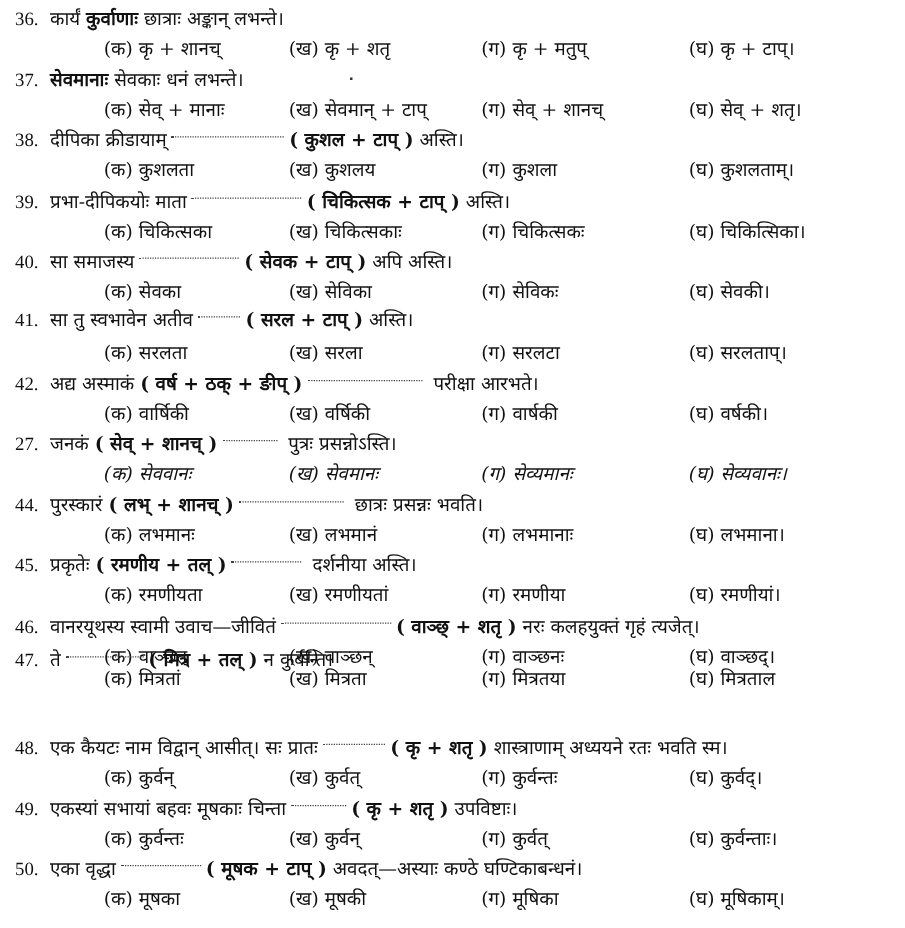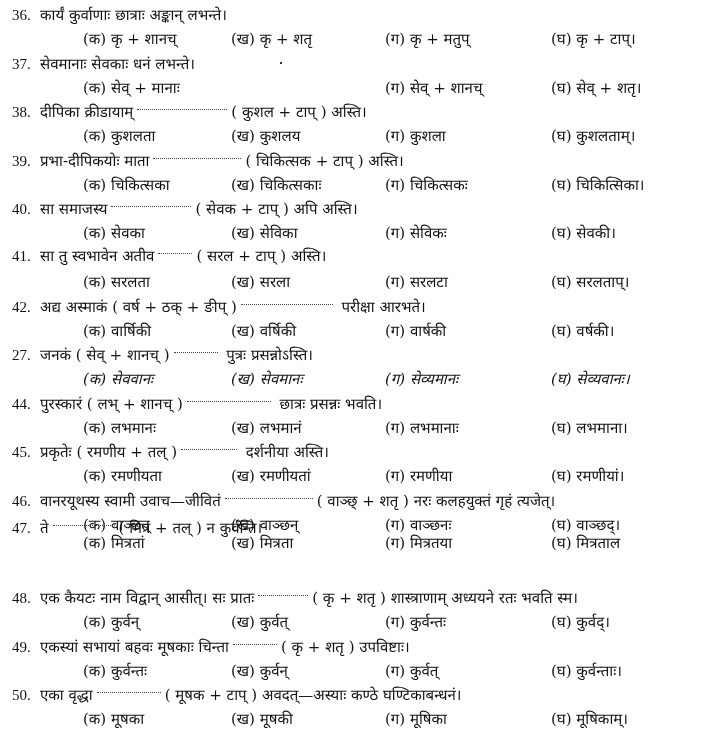--- a/index.html
+++ b/index.html
@@ -8,21 +8,21 @@
     font-family: "DejaVu Serif", "Liberation Serif", serif;
     color: #111;
     position: relative;
   }
   .page { position: absolute; left: 0; top: 0; width: 724px; height: 742px; }
   .q {
     position: absolute; left: 12px;
     font-size: 15px; line-height: 22px; white-space: nowrap;
   }
   .qnum { display: inline-block; width: 28px; font-family: "Liberation Serif", serif; }
-  .bold { font-weight: normal; }
+  .bold { font-weight: bold; }
   .dots {
     display: inline-block; border-bottom: 1.5px dotted #444;
     height: 8px; vertical-align: top; margin: 0 4px;
   }
   .opts { position: absolute; left: 0; width: 724px; height: 22px; font-size: 15px; line-height: 22px; margin-left: 43px; }
   .opt { position: absolute; white-space: nowrap; }
   .o1 { left: 40px; } .o2 { left: 188px; } .o3 { left: 342px; } .o4 { left: 508px; }
   .speck { position: absolute; left: 280px; top: 62px; width: 2px; height: 2px; background: #333; }
 </style>
 </head>
@@ -34,20 +34,21 @@
       <div class="q" style="top: 4px;"><span class="qnum">36.</span><span>कार्यं </span><span class="bold">कुर्वाणाः</span><span> छात्राः अङ्कान् लभन्ते।</span></div>
       <div class="opts" style="top: 28px;">
         <span class="opt o1">(क) कृ + शानच्</span>
         <span class="opt o2">(ख) कृ + शतृ</span>
         <span class="opt o3">(ग) कृ + मतुप्</span>
         <span class="opt o4">(घ) कृ + टाप्।</span>
       </div>
       <div class="q" style="top: 52.6px;"><span class="qnum">37.</span><span></span><span class="bold">सेवमानाः</span><span> सेवकाः धनं लभन्ते।</span></div>
       <div class="opts" style="top: 76.6px;">
         <span class="opt o1">(क) सेव् + मानाः</span>
+        <span class="opt o2">(ख) सेवमान् + टाप्</span>
         <span class="opt o3">(ग) सेव् + शानच्</span>
         <span class="opt o4">(घ) सेव् + शतृ।</span>
       </div>
       <div class="q" style="top: 101.2px;"><span class="qnum">38.</span><span>दीपिका क्रीडायाम्</span><span class="dots" style="width: 90px;"></span><span class="bold">( कुशल + टाप् )</span><span> अस्ति।</span></div>
       <div class="opts" style="top: 125.2px;">
         <span class="opt o1">(क) कुशलता</span>
         <span class="opt o2">(ख) कुशलय</span>
         <span class="opt o3">(ग) कुशला</span>
         <span class="opt o4">(घ) कुशलताम्।</span>
       </div>

